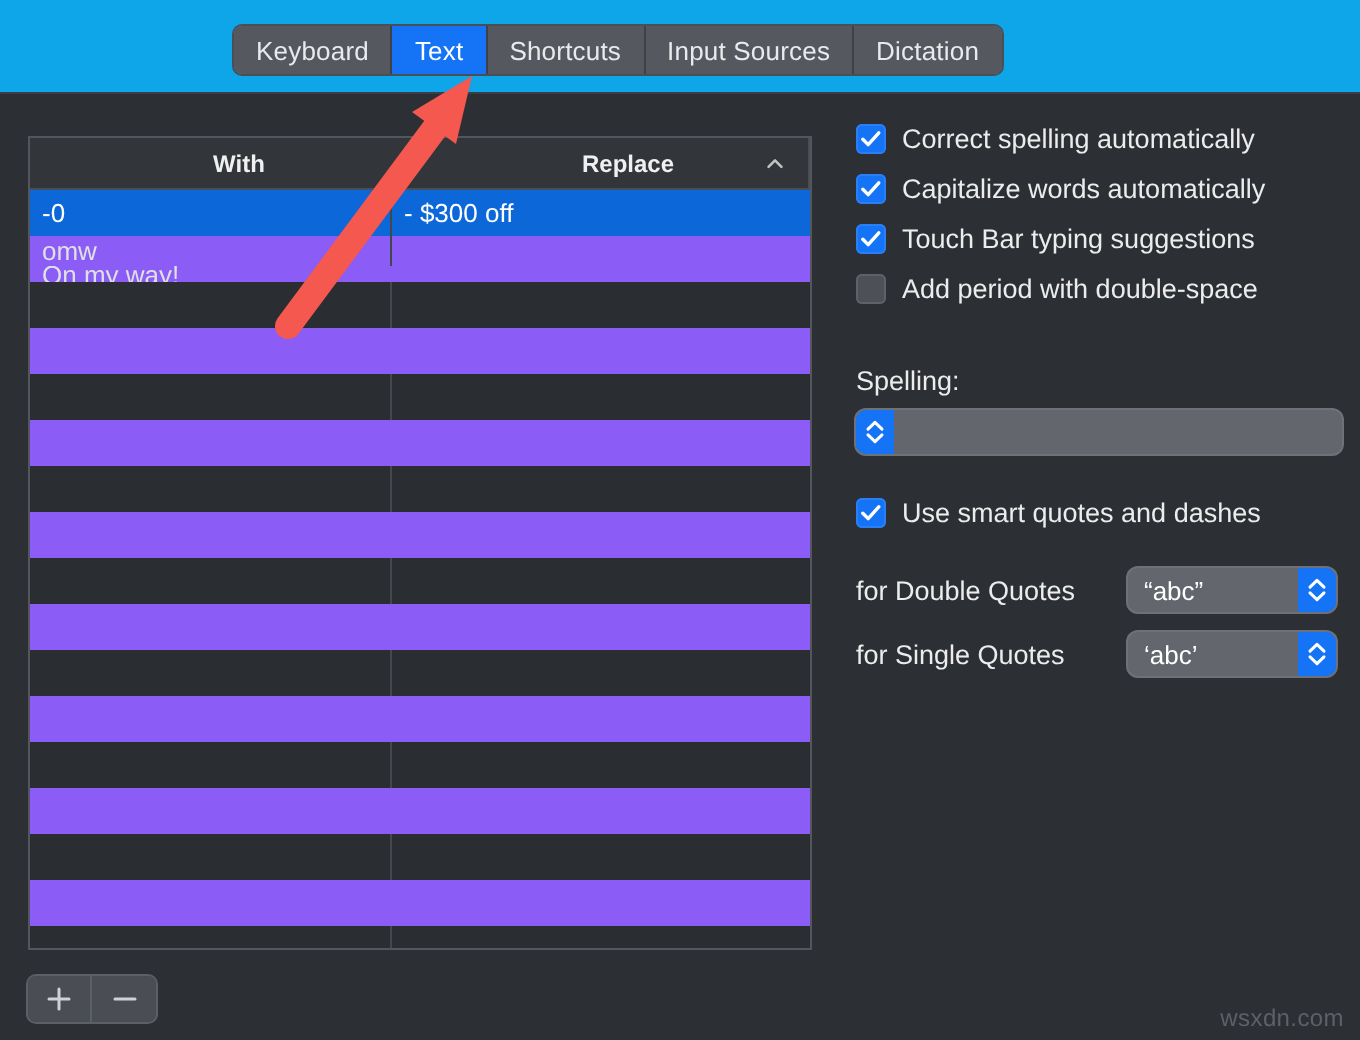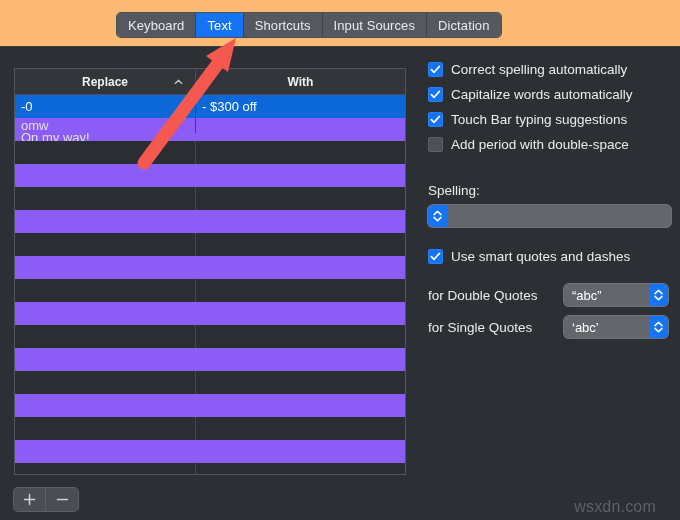--- a/index.html
+++ b/index.html
@@ -16,21 +16,21 @@
     position: relative;
     -webkit-font-smoothing: antialiased;
   }
 
   
   #tabbar-wrap {
     position: absolute;
     left: 0; top: 0;
     width: 680px; height: 46px;
     border-bottom: 1px solid #3b3f45;
-    background: #fdba74;
+    background: #0ea5e9;
   }
   #tabbar {
     position: absolute;
     left: 117px; top: 13px;
     height: 24px;
     display: flex;
     border-radius: 4px;
     overflow: hidden;
     box-shadow: 0 0 0 1px #4a4e55;
   }
@@ -236,49 +236,49 @@
   #arrow-annotation {
     position: absolute;
     left: 0; top: 0;
     width: 680px; height: 520px;
     pointer-events: none;
   }
 
   
   #watermark {
     position: absolute;
-    right: 24px; bottom: 4px;
-    font-size: 16px;
+    right: 8px; bottom: 4px;
+    font-size: 12px;
     color: #5d6167;
     letter-spacing: 0.2px;
   }
 </style>
 </head>
 <body style="background: rgb(44, 47, 52);">
 
 <div id="tabbar-wrap">
   <div id="tabbar">
     <div class="tab">Keyboard</div>
     <div class="tab active" style="background: rgb(20, 116, 245);">Text</div>
     <div class="tab">Shortcuts</div>
     <div class="tab">Input Sources</div>
     <div class="tab">Dictation</div>
   </div>
 </div>
 
 <div id="table-panel">
   <div id="table-head">
+    <div class="th th-with">
+      <span>With</span>
+    </div>
     <div class="th th-replace">
       <span>Replace</span>
       <svg id="sort-chevron" viewBox="0 0 10 10">
         <path d="M1.4 6.6 L5 3 L8.6 6.6" fill="none" stroke="#dcdcdc" stroke-width="1.4" stroke-linecap="round" stroke-linejoin="round"></path>
       </svg>
-    </div>
-    <div class="th th-with">
-      <span>With</span>
     </div>
   </div>
   <div id="table-body">
       <div class="trow odd selected" style="background: rgb(12, 104, 217);">
         <div class="cell cell-replace">-0</div>
         <div class="cell cell-with">- $300 off</div>
       </div>
       <div class="trow even">
         <div class="cell cell-replace">omw</div>
         <div class="cell cell-with">On my way!</div>

